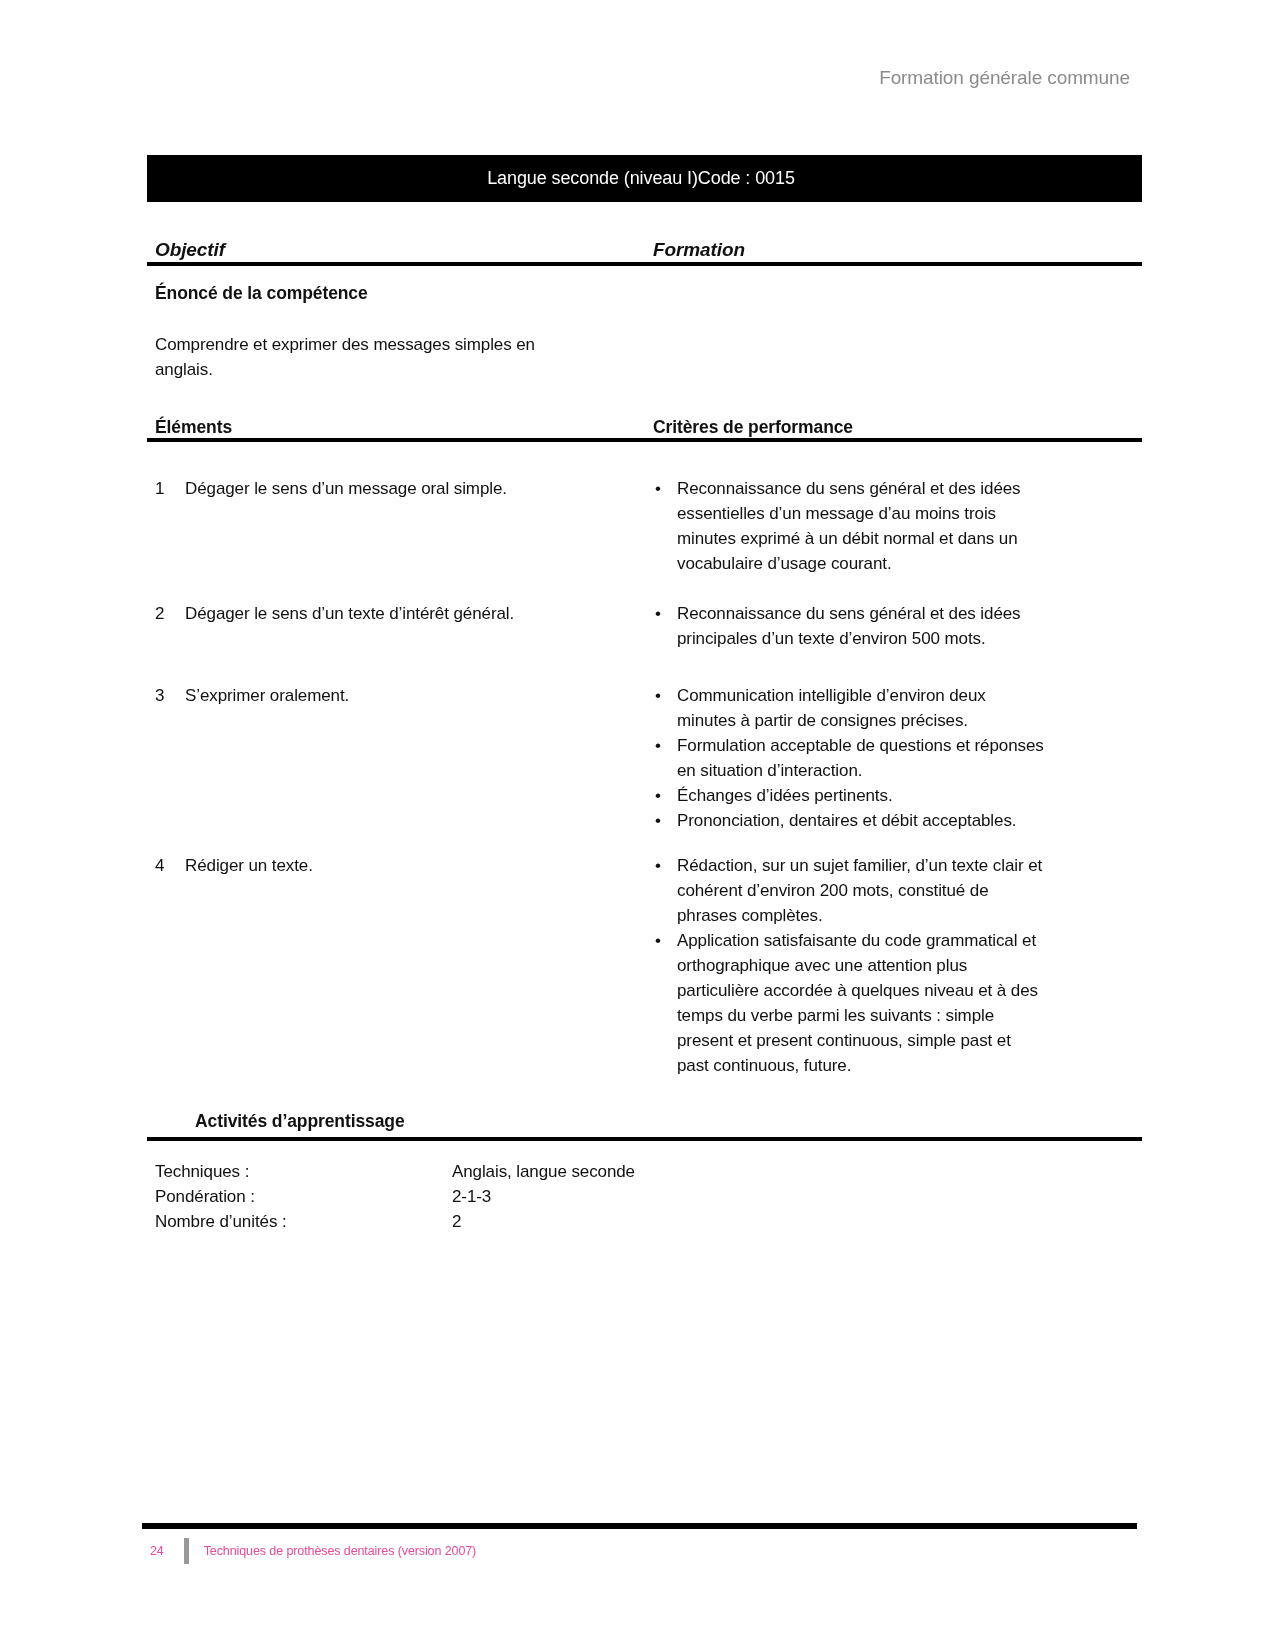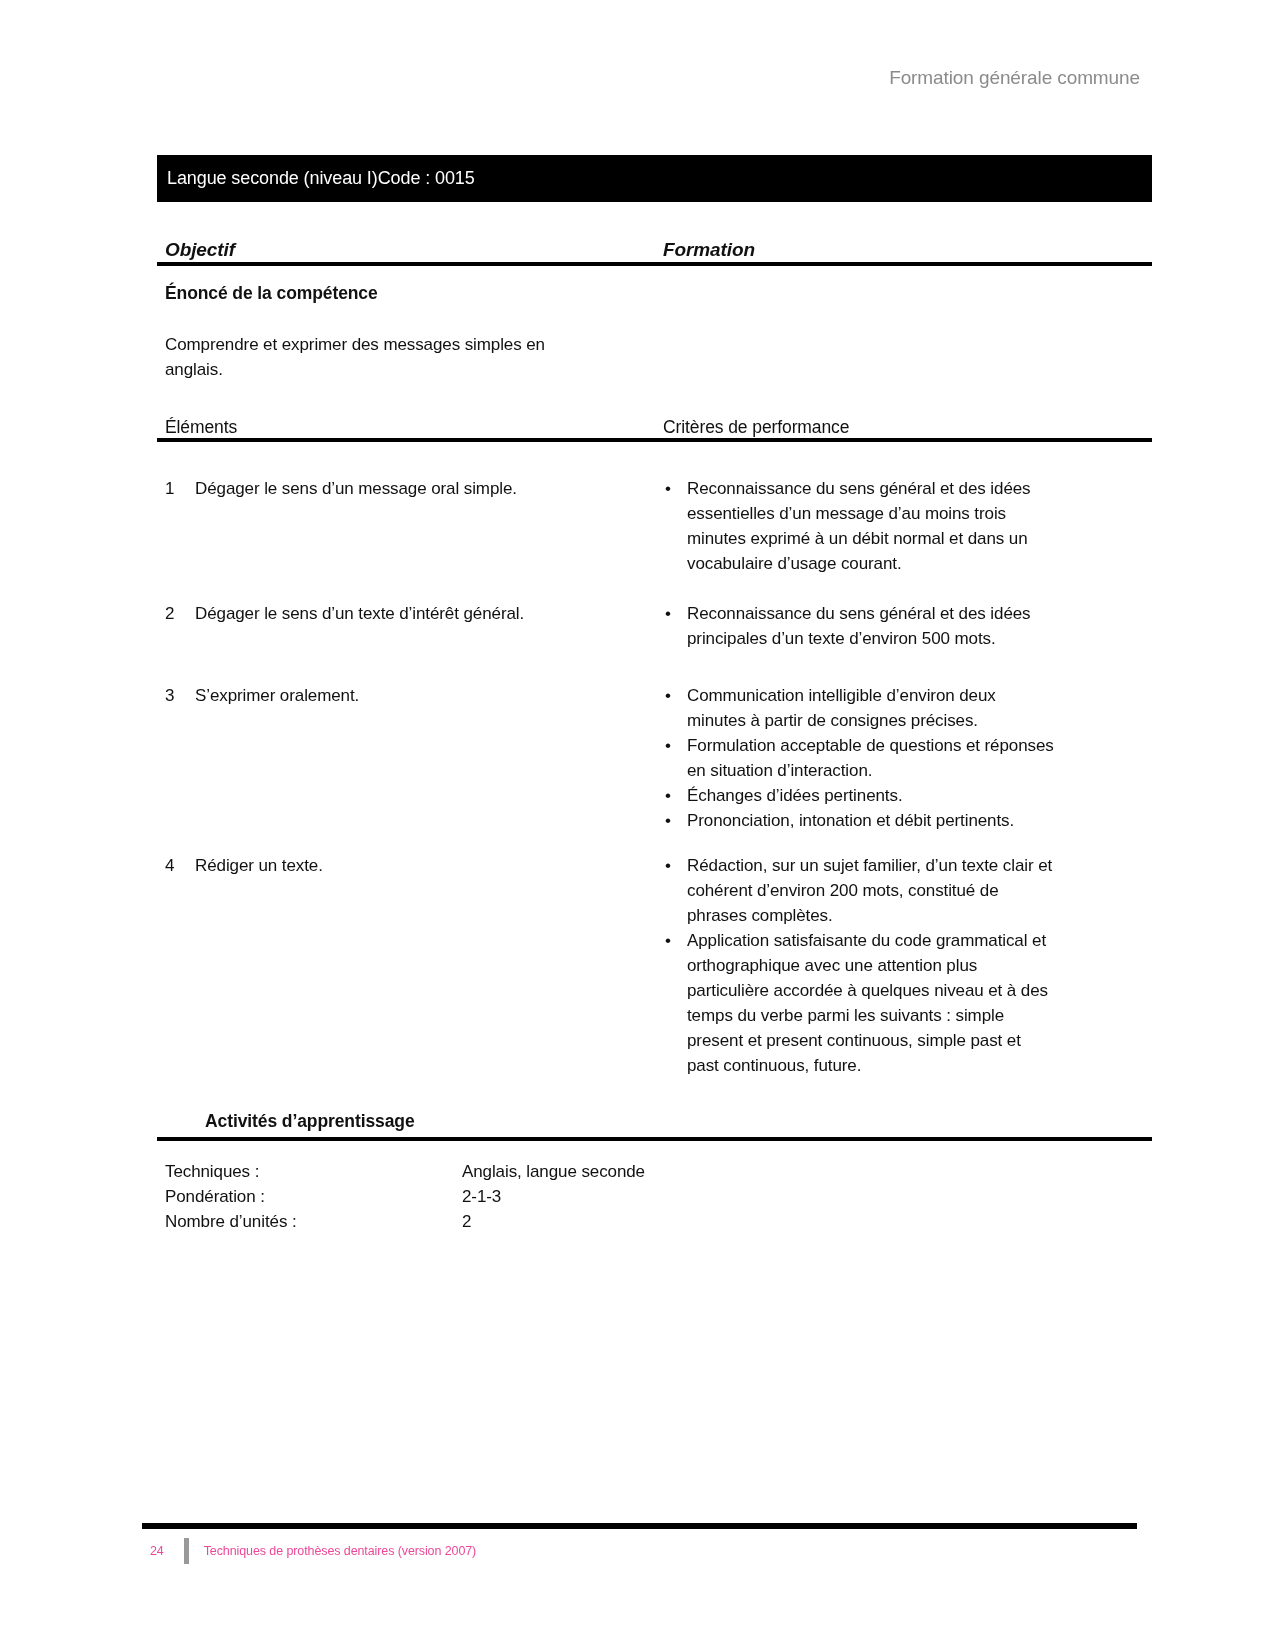--- a/index.html
+++ b/index.html
@@ -9,39 +9,39 @@
     width: 1275px;
     height: 1650px;
     background: #ffffff;
     font-family: "Liberation Sans", "DejaVu Sans", sans-serif;
     color: #111111;
     overflow: hidden;
     letter-spacing: -0.1px;
   }
   .content {
     position: absolute;
-    left: 157px;
+    left: 147px;
     top: 0;
     width: 995px;
   }
   .eyebrow {
     margin-top: 66px;
     text-align: right;
     padding-right: 12px;
     font-size: 19px;
     line-height: 23px;
     color: #8b8b8b;
   }
   .title-bar {
     margin-top: 66px;
     height: 47px;
     background: #000000;
     color: #ffffff;
     display: flex;
-    justify-content: flex-start;
+    justify-content: center;
     align-items: center;
     padding: 0 17px 0 10px;
     font-size: 18px;
   }
   .os-row {
     margin-top: 36px;
     display: flex;
     padding-left: 8px;
     font-size: 19px;
     font-weight: bold;
@@ -66,21 +66,21 @@
     font-size: 17px;
     line-height: 25px;
     white-space: pre-line;
     max-width: 520px;
   }
   .table-header {
     margin-top: 34px;
     display: flex;
     padding-left: 8px;
     font-size: 17.5px;
-    font-weight: normal;
+    font-weight: bold;
     line-height: 22px;
   }
   .th-left { width: 498px; }
   .rows { margin-top: 34px; }
   .row {
     display: flex;
     padding-left: 8px;
     font-size: 17px;
     line-height: 25px;
   }
@@ -212,21 +212,21 @@
           <span class="num">3</span>
           <span class="element">S’exprimer oralement.</span>
         </div>
         <div class="cell-right">
           <ul class="crits">
             <li class="crit"><span class="bullet">•</span><span>Communication intelligible d’environ deux
 minutes à partir de consignes précises.</span></li>
             <li class="crit"><span class="bullet">•</span><span>Formulation acceptable de questions et réponses
 en situation d’interaction.</span></li>
             <li class="crit"><span class="bullet">•</span><span>Échanges d’idées pertinents.</span></li>
-            <li class="crit"><span class="bullet">•</span><span>Prononciation, intonation et débit pertinents.</span></li>
+            <li class="crit"><span class="bullet">•</span><span>Prononciation, dentaires et débit acceptables.</span></li>
           </ul>
         </div>
       </div>
 
       <div class="row">
         <div class="cell-left">
           <span class="num">4</span>
           <span class="element">Rédiger un texte.</span>
         </div>
         <div class="cell-right">

